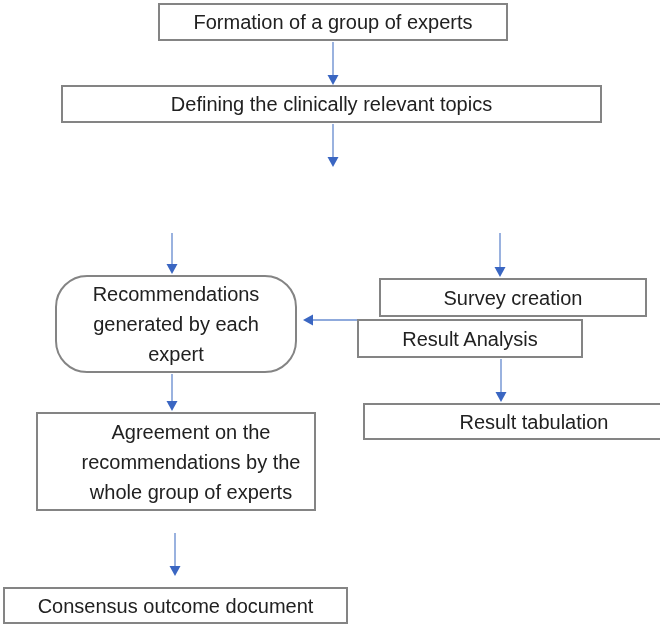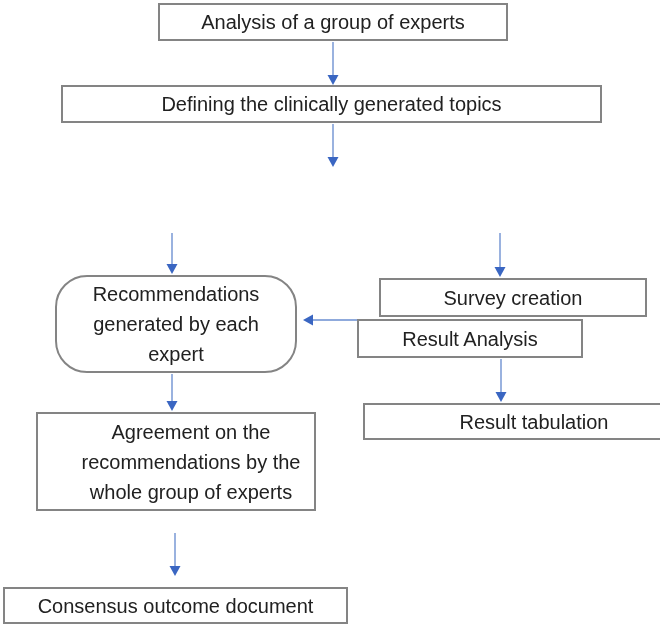--- a/index.html
+++ b/index.html
@@ -93,25 +93,25 @@
       <line class="aline" x1="501" y1="359" x2="501" y2="393"></line>
       <polygon class="ahead" points="501,402 495.5,392 506.5,392"></polygon>
     </g>
     <g>
       <line class="aline" x1="175" y1="533" x2="175" y2="567"></line>
       <polygon class="ahead" points="175,576 169.5,566 180.5,566"></polygon>
     </g>
   </svg>
 
   <div class="node" id="n-formation">
-    <span class="node-label">Analysis of a group of experts</span>
+    <span class="node-label">Formation of a group of experts</span>
   </div>
 
   <div class="node" id="n-defining">
-    <span class="node-label">Defining the clinically generated topics</span>
+    <span class="node-label">Defining the clinically relevant topics</span>
   </div>
 
 
   <div class="node" id="n-recommendations">
     <span class="node-label">Recommendations generated by each expert</span>
   </div>
 
   <div class="node" id="n-survey">
     <span class="node-label">Survey creation</span>
   </div>

